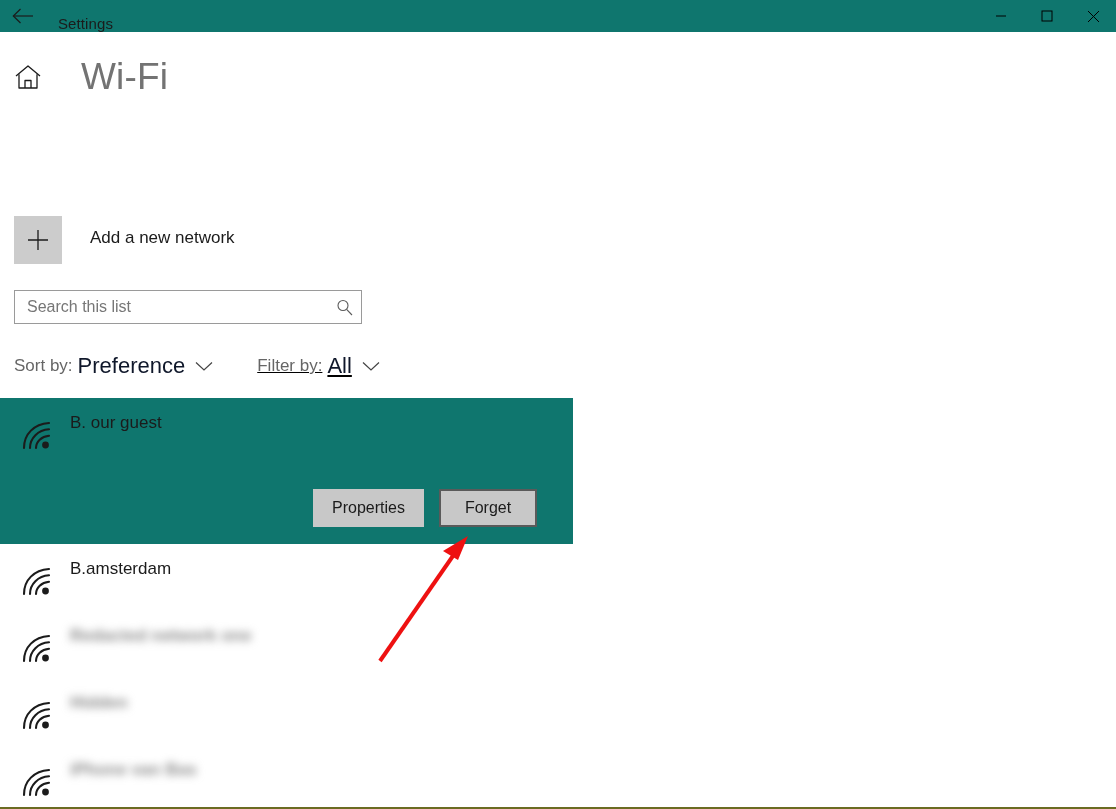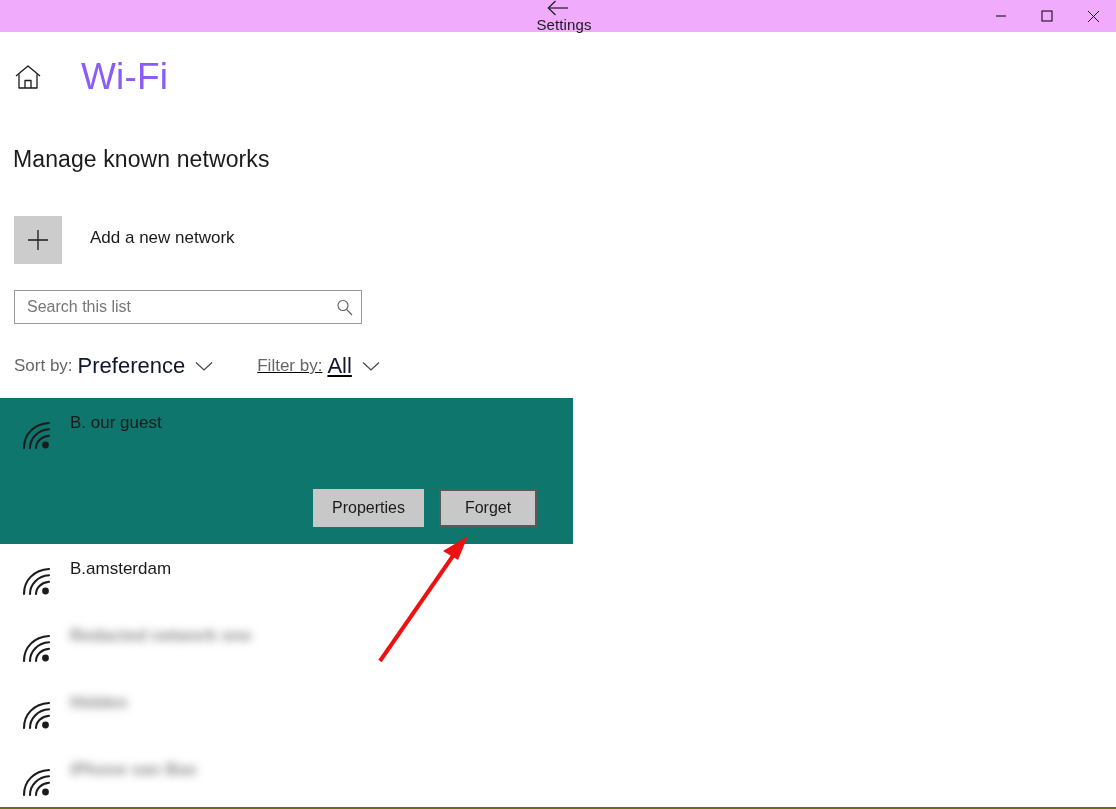--- a/index.html
+++ b/index.html
@@ -12,22 +12,22 @@
   .app {
     position: relative;
     width: 1116px; height: 809px;
     background: #ffffff;
   }
 
   
   .titlebar {
     position: absolute; top: 0; left: 0;
     width: 1116px; height: 32px;
-    background: #f0abfc;
-    display: flex; align-items: center; flex-direction: column;
+    background: #0f766e;
+    display: flex; align-items: flex-end;
   }
   .back-btn {
     width: 46px; height: 32px;
     display: flex; align-items: center; justify-content: center;
     color: #1b1b1b;
   }
   .back-btn svg { display: block; }
   .title-text {
     font-size: 15px; color: #1b1b1b;
     margin-left: 12px; letter-spacing: .1px;
@@ -43,21 +43,21 @@
   }
   .win-btn svg { display: block; }
 
   
   .page-header {
     position: absolute; left: 14px; top: 58px;
     display: flex; align-items: center;
   }
   .home-icon { width: 28px; height: 30px; display:block; color:#1b1b1b; }
   .page-title {
-    font-size: 37px; font-weight: 300; color: #8b5cf6;
+    font-size: 37px; font-weight: 300; color: #737373;
     margin-left: 39px; line-height: 1; letter-spacing: .2px;
   }
 
   .section-title {
     position: absolute; left: 13px; top: 146px;
     font-size: 23px; font-weight: 400; color: #1b1b1b;
     letter-spacing: .1px;
   }
 
   
@@ -222,21 +222,20 @@
     <span class="home-icon">
       <svg width="28" height="30" viewBox="0 0 28 30" fill="none" stroke="currentColor" stroke-width="1.3" stroke-linejoin="round">
         <path d="M2 14 L14 4 L26 14"></path>
         <path d="M5 12.2 V26 H23 V12.2"></path>
         <path d="M11 26 V18.5 H17 V26"></path>
       </svg>
     </span>
     <div class="page-title">Wi-Fi</div>
   </div>
 
-  <div class="section-title">Manage known networks</div>
 
   <div class="add-row">
     <div class="add-btn">
       <span>
         <svg width="26" height="26" viewBox="0 0 26 26" stroke="currentColor" stroke-width="1.3">
           <path d="M13 3 V23 M3 13 H23"></path>
         </svg>
       </span>
     </div>
     <div class="add-label">Add a new network</div>

